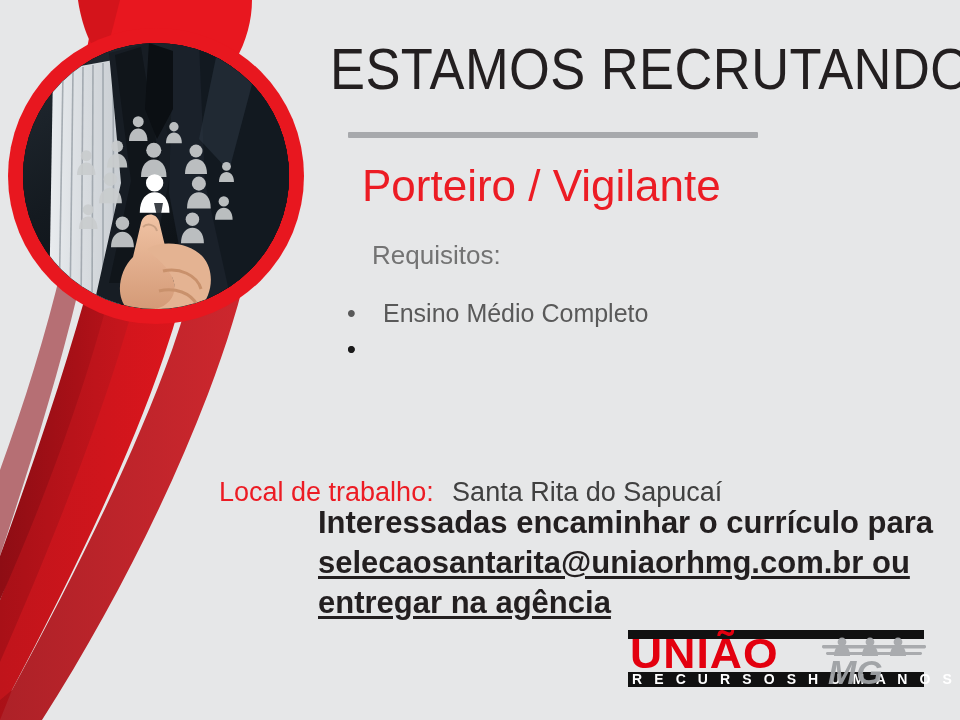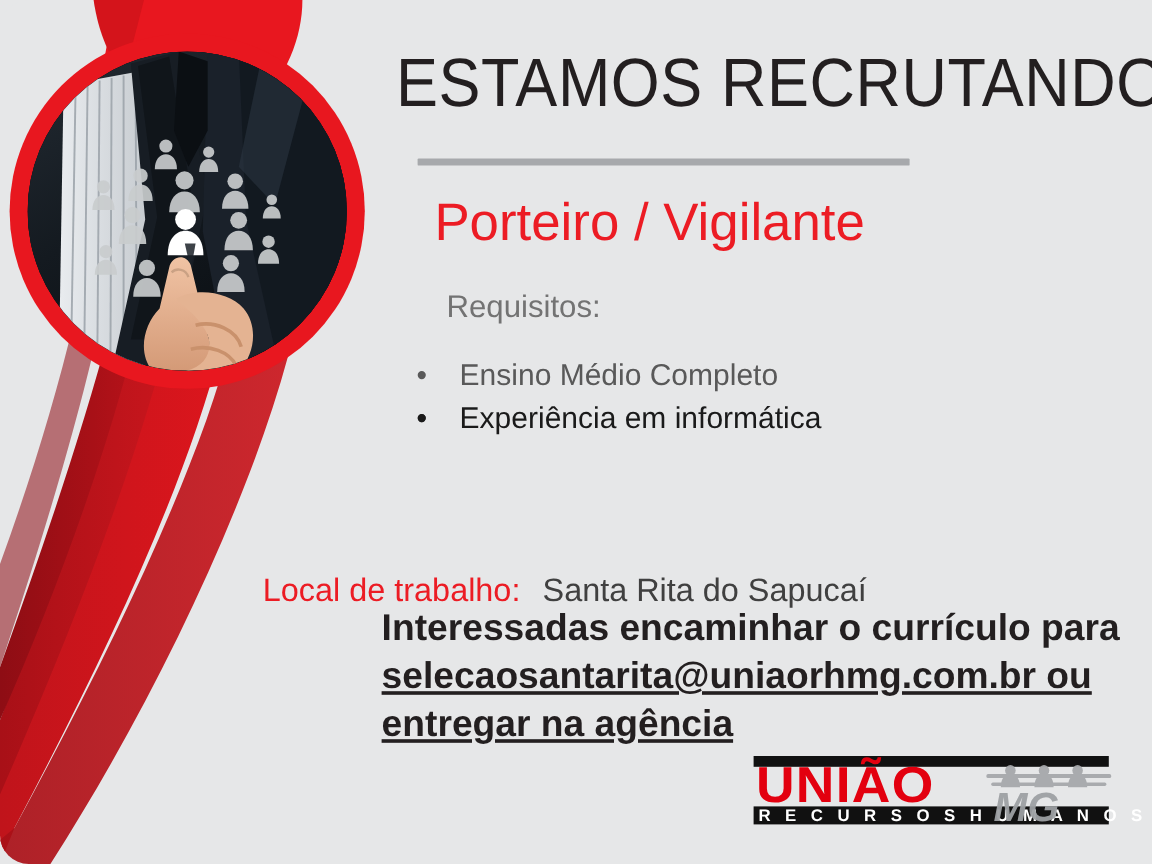--- a/index.html
+++ b/index.html
@@ -12,21 +12,20 @@
     overflow: hidden;
     font-family: "Liberation Sans", sans-serif;
     background: #e6e7e8;
   }
   #poster {
     position: relative;
     width: 960px;
     height: 720px;
     background: #e6e7e8;
     overflow: hidden;
-    border-radius: 24px;
   }
 
   
   #art-layer {
     position: absolute;
     left: 0;
     top: 0;
     width: 340px;
     height: 720px;
   }
@@ -406,21 +405,20 @@
     <ul id="requirements-list">
       <li class="req-0">
         <span class="bullet">•</span>
         <span>Ensino Médio Completo</span>
       </li>
       <li class="req-1">
         <span class="bullet">•</span>
       </li>
       <li class="req-2">
         <span class="bullet">•</span>
-        <span>Experiência em informática</span>
       </li>
     </ul>
 
     <div id="location-row">
       <span id="location-label">Local de trabalho:</span>
       <span id="location-value">Santa Rita do Sapucaí</span>
     </div>
 
     <div id="contact-block">
       <span class="cline">Interessadas encaminhar o currículo para</span>

